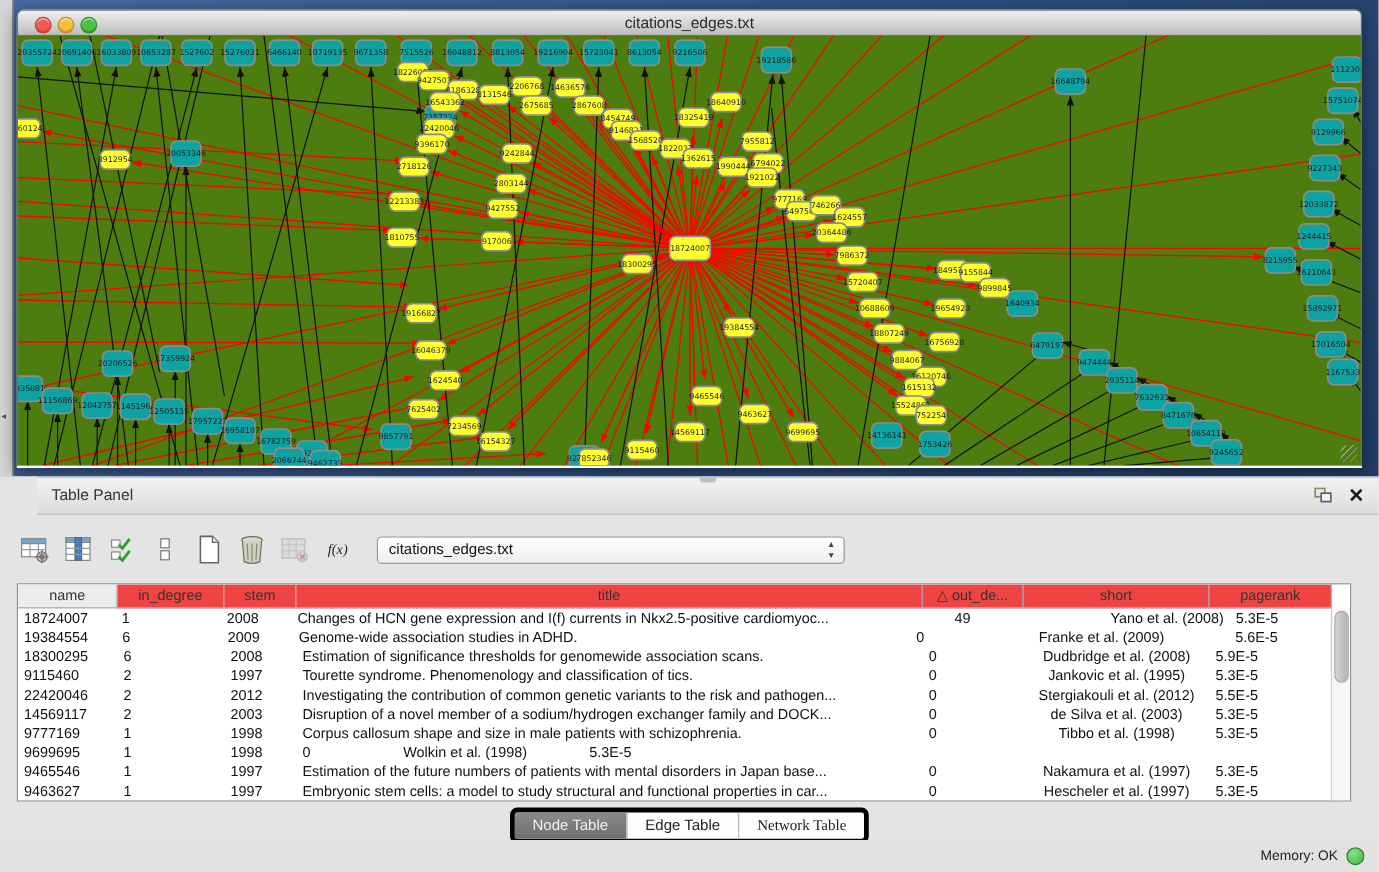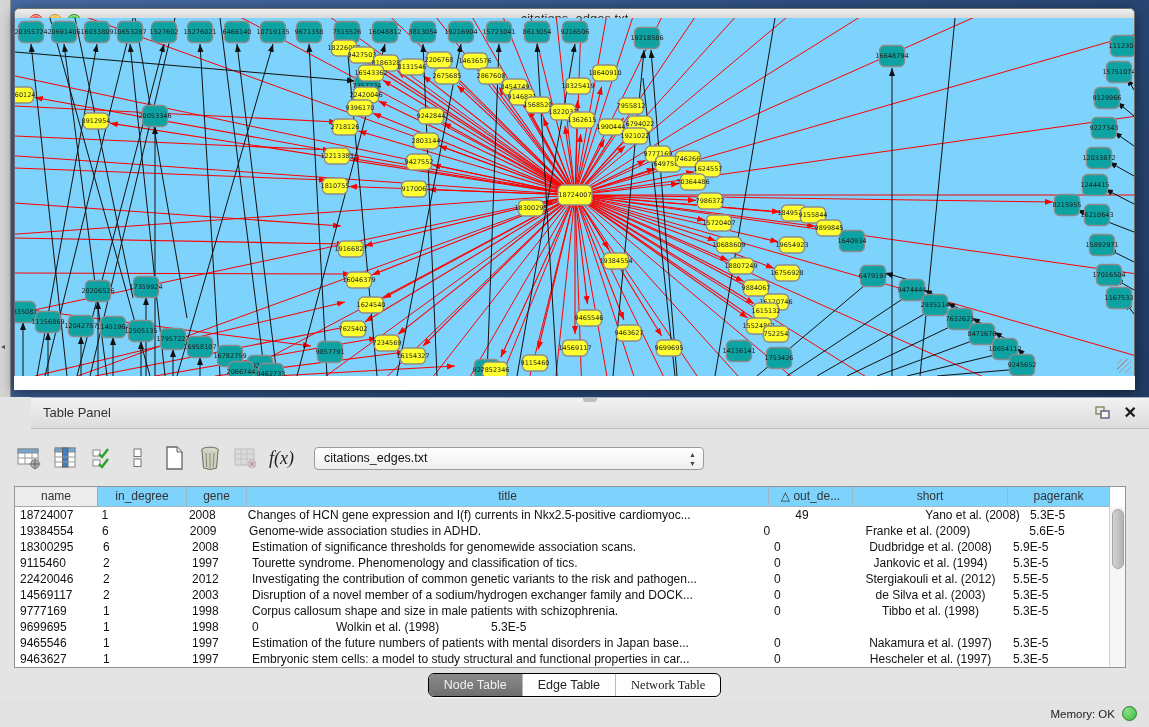--- a/index.html
+++ b/index.html
@@ -16,63 +16,63 @@
       border-radius:6px 6px 0 0;box-shadow:0 3px 14px rgba(0,0,0,.5);background:#fff;}
   .titlebar{position:relative;height:22px;box-sizing:border-box;
       background:linear-gradient(#efefef,#bdbdbd);
       border:1px solid #6f6f6f;border-radius:5px 5px 0 0;}
   .traffic{position:absolute;top:5px;width:12px;height:12px;border-radius:50%;
       box-shadow:inset 0 1px 1px rgba(255,255,255,.7),inset 0 -1px 1px rgba(0,0,0,.25);}
   .t-close{left:14px;background:#f25c50;border:1px solid #c43a32;}
   .t-min{left:33px;background:#f7bd3e;border:1px solid #c08f1f;}
   .t-zoom{left:52px;background:#48c43d;border:1px solid #2d8a27;}
   .window-title{text-align:center;line-height:20px;font-size:13px;color:#2b2b2b;}
-  .net-canvas{position:absolute;left:0;top:10px;width:1119px;height:358px;background:#7dd3fc;
+  .net-canvas{position:absolute;left:0;top:22px;width:1119px;height:358px;background:#4d7c0f;
       border-left:1px solid #6f6f6f;border-right:1px solid #6f6f6f;overflow:hidden;}
   .net-canvas svg{display:block;}
   .resize-grip{position:absolute;right:3px;bottom:3px;width:14px;height:14px;
       background:repeating-linear-gradient(135deg,transparent 0 3px,#9a9a9a 3px 4px);}
 
   
   .table-panel{position:absolute;left:0;top:397px;width:1149px;height:303px;background:#e4e4e4;}
   .panel-header{position:relative;height:30px;
       background:linear-gradient(#f2f2f2,#dcdcdc);border-bottom:1px solid #c0c0c0;
       border-top:1px solid #9fb0c8;margin-left:31px;}
   .panel-notch{position:absolute;left:50%;top:0;width:14px;height:4px;margin-left:-7px;
       background:#bfbfbf;border-radius:0 0 3px 3px;}
   .panel-title{position:absolute;left:12px;top:7px;font-size:13px;color:#333;}
   .float-icon{position:absolute;right:38px;top:8px;width:16px;height:14px;cursor:pointer;}
   .close-icon{position:absolute;right:12px;top:5px;font-size:16px;font-weight:bold;color:#1a1a1a;cursor:pointer;}
 
   .toolbar{position:absolute;left:16px;top:44px;height:34px;display:flex;align-items:center;gap:9px;}
   .tool-btn{width:27px;height:28px;display:flex;align-items:center;justify-content:center;}
   .tool-btn svg{display:block;}
-  .fx-label{font-size:18px;font-style:italic;font-family:"Liberation Serif",serif;color:#222;}
+  .fx-label{font-size:12px;font-style:italic;font-family:"Liberation Serif",serif;color:#222;}
   .net-select{margin-left:10px;width:390px;height:23px;box-sizing:border-box;position:relative;
       background:linear-gradient(#ffffff,#eeeeee);border:1px solid #9b9b9b;border-radius:4px;
       font-size:12.5px;color:#111;line-height:21px;padding-left:9px;}
   .net-select .arrows{position:absolute;right:7px;top:2px;display:flex;flex-direction:column;line-height:9px;
       font-size:7px;color:#444;}
 
   .table-wrap{position:absolute;left:14px;top:89px;width:1112px;height:182px;background:#fff;
       border:1px solid #949494;box-sizing:border-box;overflow:hidden;}
   .thead{display:flex;height:20px;}
   .th{box-sizing:border-box;height:20px;border-right:1px solid #9fb9c9;border-bottom:1px solid #9fb9c9;
-      background:#7dd3fc;font-size:12px;color:#333;text-align:center;line-height:19px;
+      background:#ef4444;font-size:12px;color:#333;text-align:center;line-height:19px;
       overflow:hidden;white-space:nowrap;}
   .th.plain{background:#ececec;border-right:1px solid #a8a8a8;border-bottom:1px solid #a8a8a8;}
   .tr{display:flex;height:16px;}
   .td{box-sizing:border-box;font-size:12px;line-height:16px;padding:0 5px;
       overflow:hidden;white-space:nowrap;color:#111;}
   .vscroll{position:absolute;right:0;top:20px;bottom:0;width:15px;background:#f6f6f6;border-left:1px solid #cfcfcf;}
   .vthumb{position:absolute;top:2px;left:2px;width:10px;height:58px;border-radius:6px;
       background:linear-gradient(90deg,#d4d4d4,#b2b2b2);border:1px solid #a5a5a5;}
 
   .tabs-row{position:absolute;left:0;top:276px;width:100%;display:flex;justify-content:center;}
-  .seg{display:flex;border:1px solid #000000;border-radius:6px;overflow:hidden;background:#fdfdfd;height:22px;
+  .seg{display:flex;border:4px solid #000000;border-radius:6px;overflow:hidden;background:#fdfdfd;height:22px;
       box-shadow:0 1px 0 rgba(255,255,255,.7);}
   .seg-btn{padding:0 15px;font-size:12.5px;line-height:22px;color:#222;border-right:1px solid #b9b9b9;cursor:pointer;}
   .seg-btn:last-child{border-right:none;font-family:Liberation Serif, serif;}
   .seg-btn.selected{background:linear-gradient(#8b8b8b,#6e6e6e);color:#f0f0f0;}
 
   .status-bar{position:absolute;left:0;top:700px;width:1149px;height:27px;box-sizing:border-box;
       display:flex;justify-content:flex-end;align-items:center;gap:7px;padding-right:12px;background:#e2e2e2;}
   .memory-label{font-size:11.5px;color:#222;}
   .memory-dot{width:13px;height:13px;border-radius:50%;
       background:radial-gradient(circle at 35% 30%,#8ae08a,#3dbb3d);border:1px solid #2d7d2d;}
@@ -620,21 +620,21 @@
             <span>▲</span>
             <span>▼</span>
           </span>
       </div>
     </div>
 
     <div class="table-wrap">
       <div class="thead" id="thead">
           <div class="th plain" style="width: 83px;">name</div>
           <div class="th" style="width: 89px;">in_degree</div>
-          <div class="th" style="width: 60px;">gene</div>
+          <div class="th" style="width: 60px;">stem</div>
           <div class="th" style="width: 522px;">title</div>
           <div class="th" style="width: 84px;">△ out_de...</div>
           <div class="th" style="width: 155px;">short</div>
           <div class="th" style="width: 102px;">pagerank</div>
         </div>
       <div id="tbody">
           <div class="tr">
             <div class="td" style="width: 83px; text-align: left;">18724007</div>
             <div class="td" style="width: 89px; text-align: left;">1</div>
             <div class="td" style="width: 60px; text-align: left;">2008</div>
@@ -660,21 +660,21 @@
             <div class="td" style="width: 84px; text-align: left;">0</div>
             <div class="td" style="width: 155px; text-align: center;">Dudbridge et al. (2008)</div>
             <div class="td" style="width: 102px; text-align: left;">5.9E-5</div>
           </div>
           <div class="tr">
             <div class="td" style="width: 83px; text-align: left;">9115460</div>
             <div class="td" style="width: 89px; text-align: left;">2</div>
             <div class="td" style="width: 60px; text-align: left;">1997</div>
             <div class="td" style="width: 522px; text-align: left;">Tourette syndrome. Phenomenology and classification of tics.</div>
             <div class="td" style="width: 84px; text-align: left;">0</div>
-            <div class="td" style="width: 155px; text-align: center;">Jankovic et al. (1994)</div>
+            <div class="td" style="width: 155px; text-align: center;">Jankovic et al. (1995)</div>
             <div class="td" style="width: 102px; text-align: left;">5.3E-5</div>
           </div>
           <div class="tr">
             <div class="td" style="width: 83px; text-align: left;">22420046</div>
             <div class="td" style="width: 89px; text-align: left;">2</div>
             <div class="td" style="width: 60px; text-align: left;">2012</div>
             <div class="td" style="width: 522px; text-align: left;">Investigating the contribution of common genetic variants to the risk and pathogen...</div>
             <div class="td" style="width: 84px; text-align: left;">0</div>
             <div class="td" style="width: 155px; text-align: center;">Stergiakouli et al. (2012)</div>
             <div class="td" style="width: 102px; text-align: left;">5.5E-5</div>

